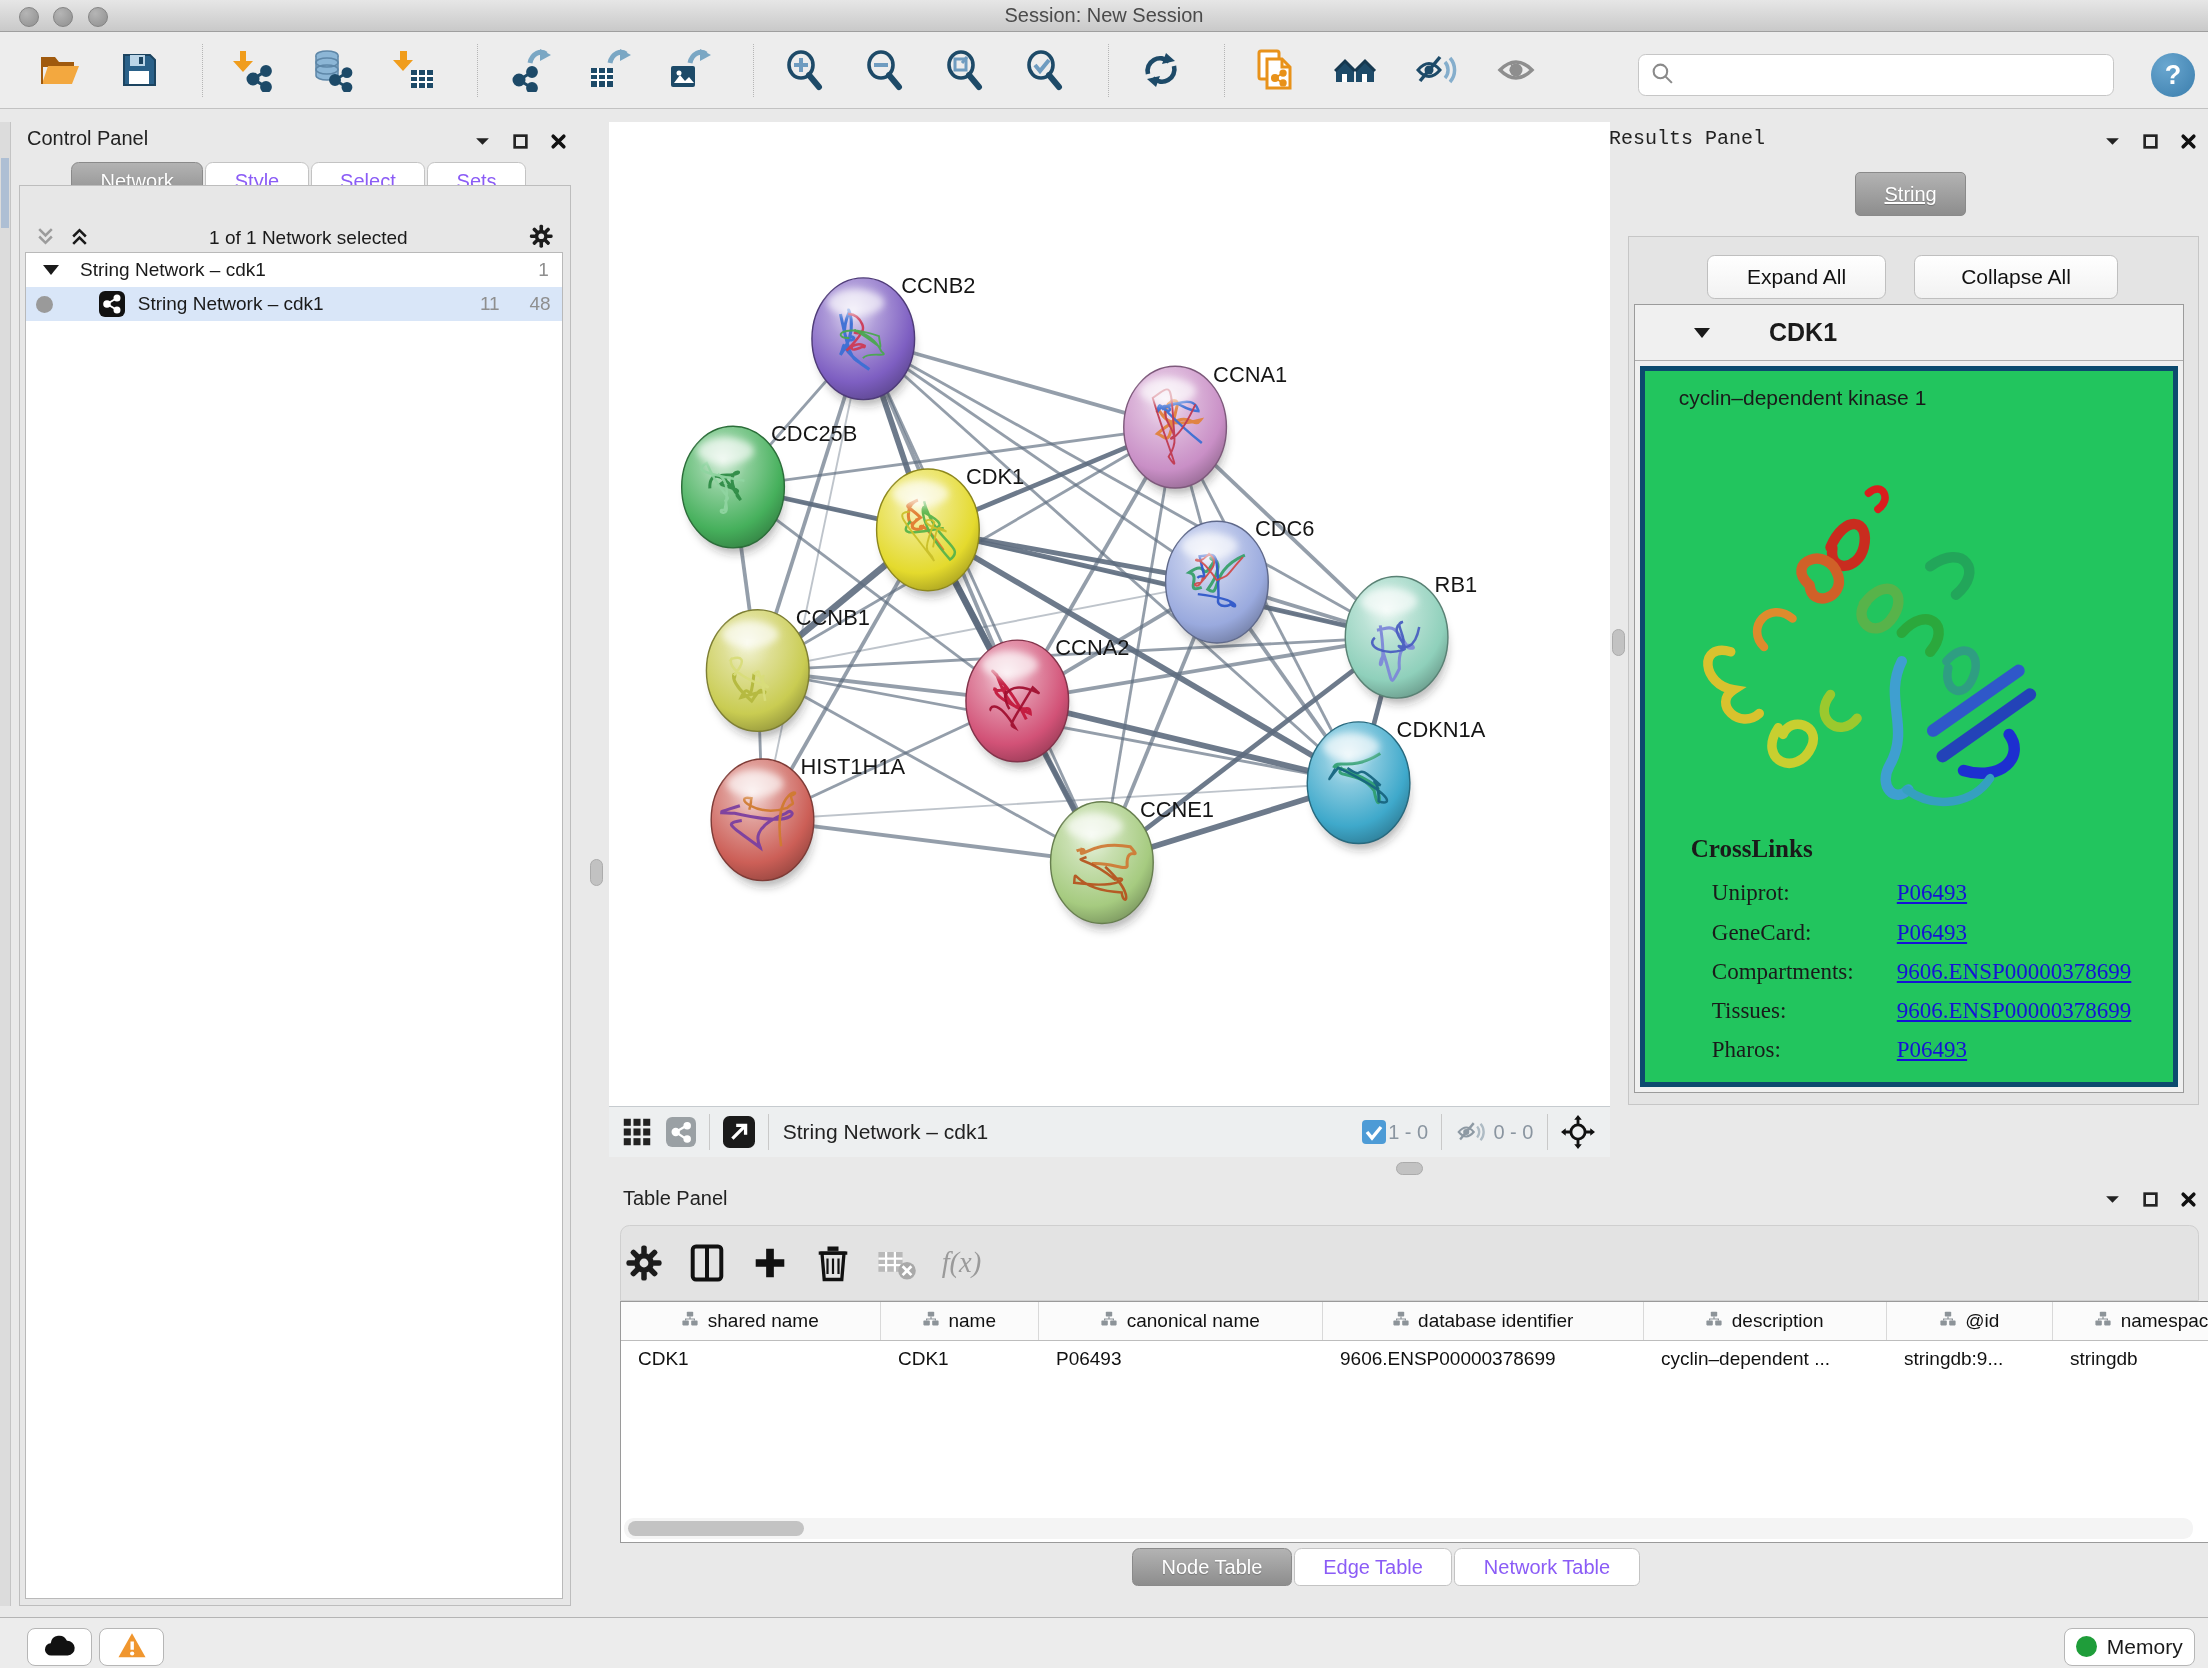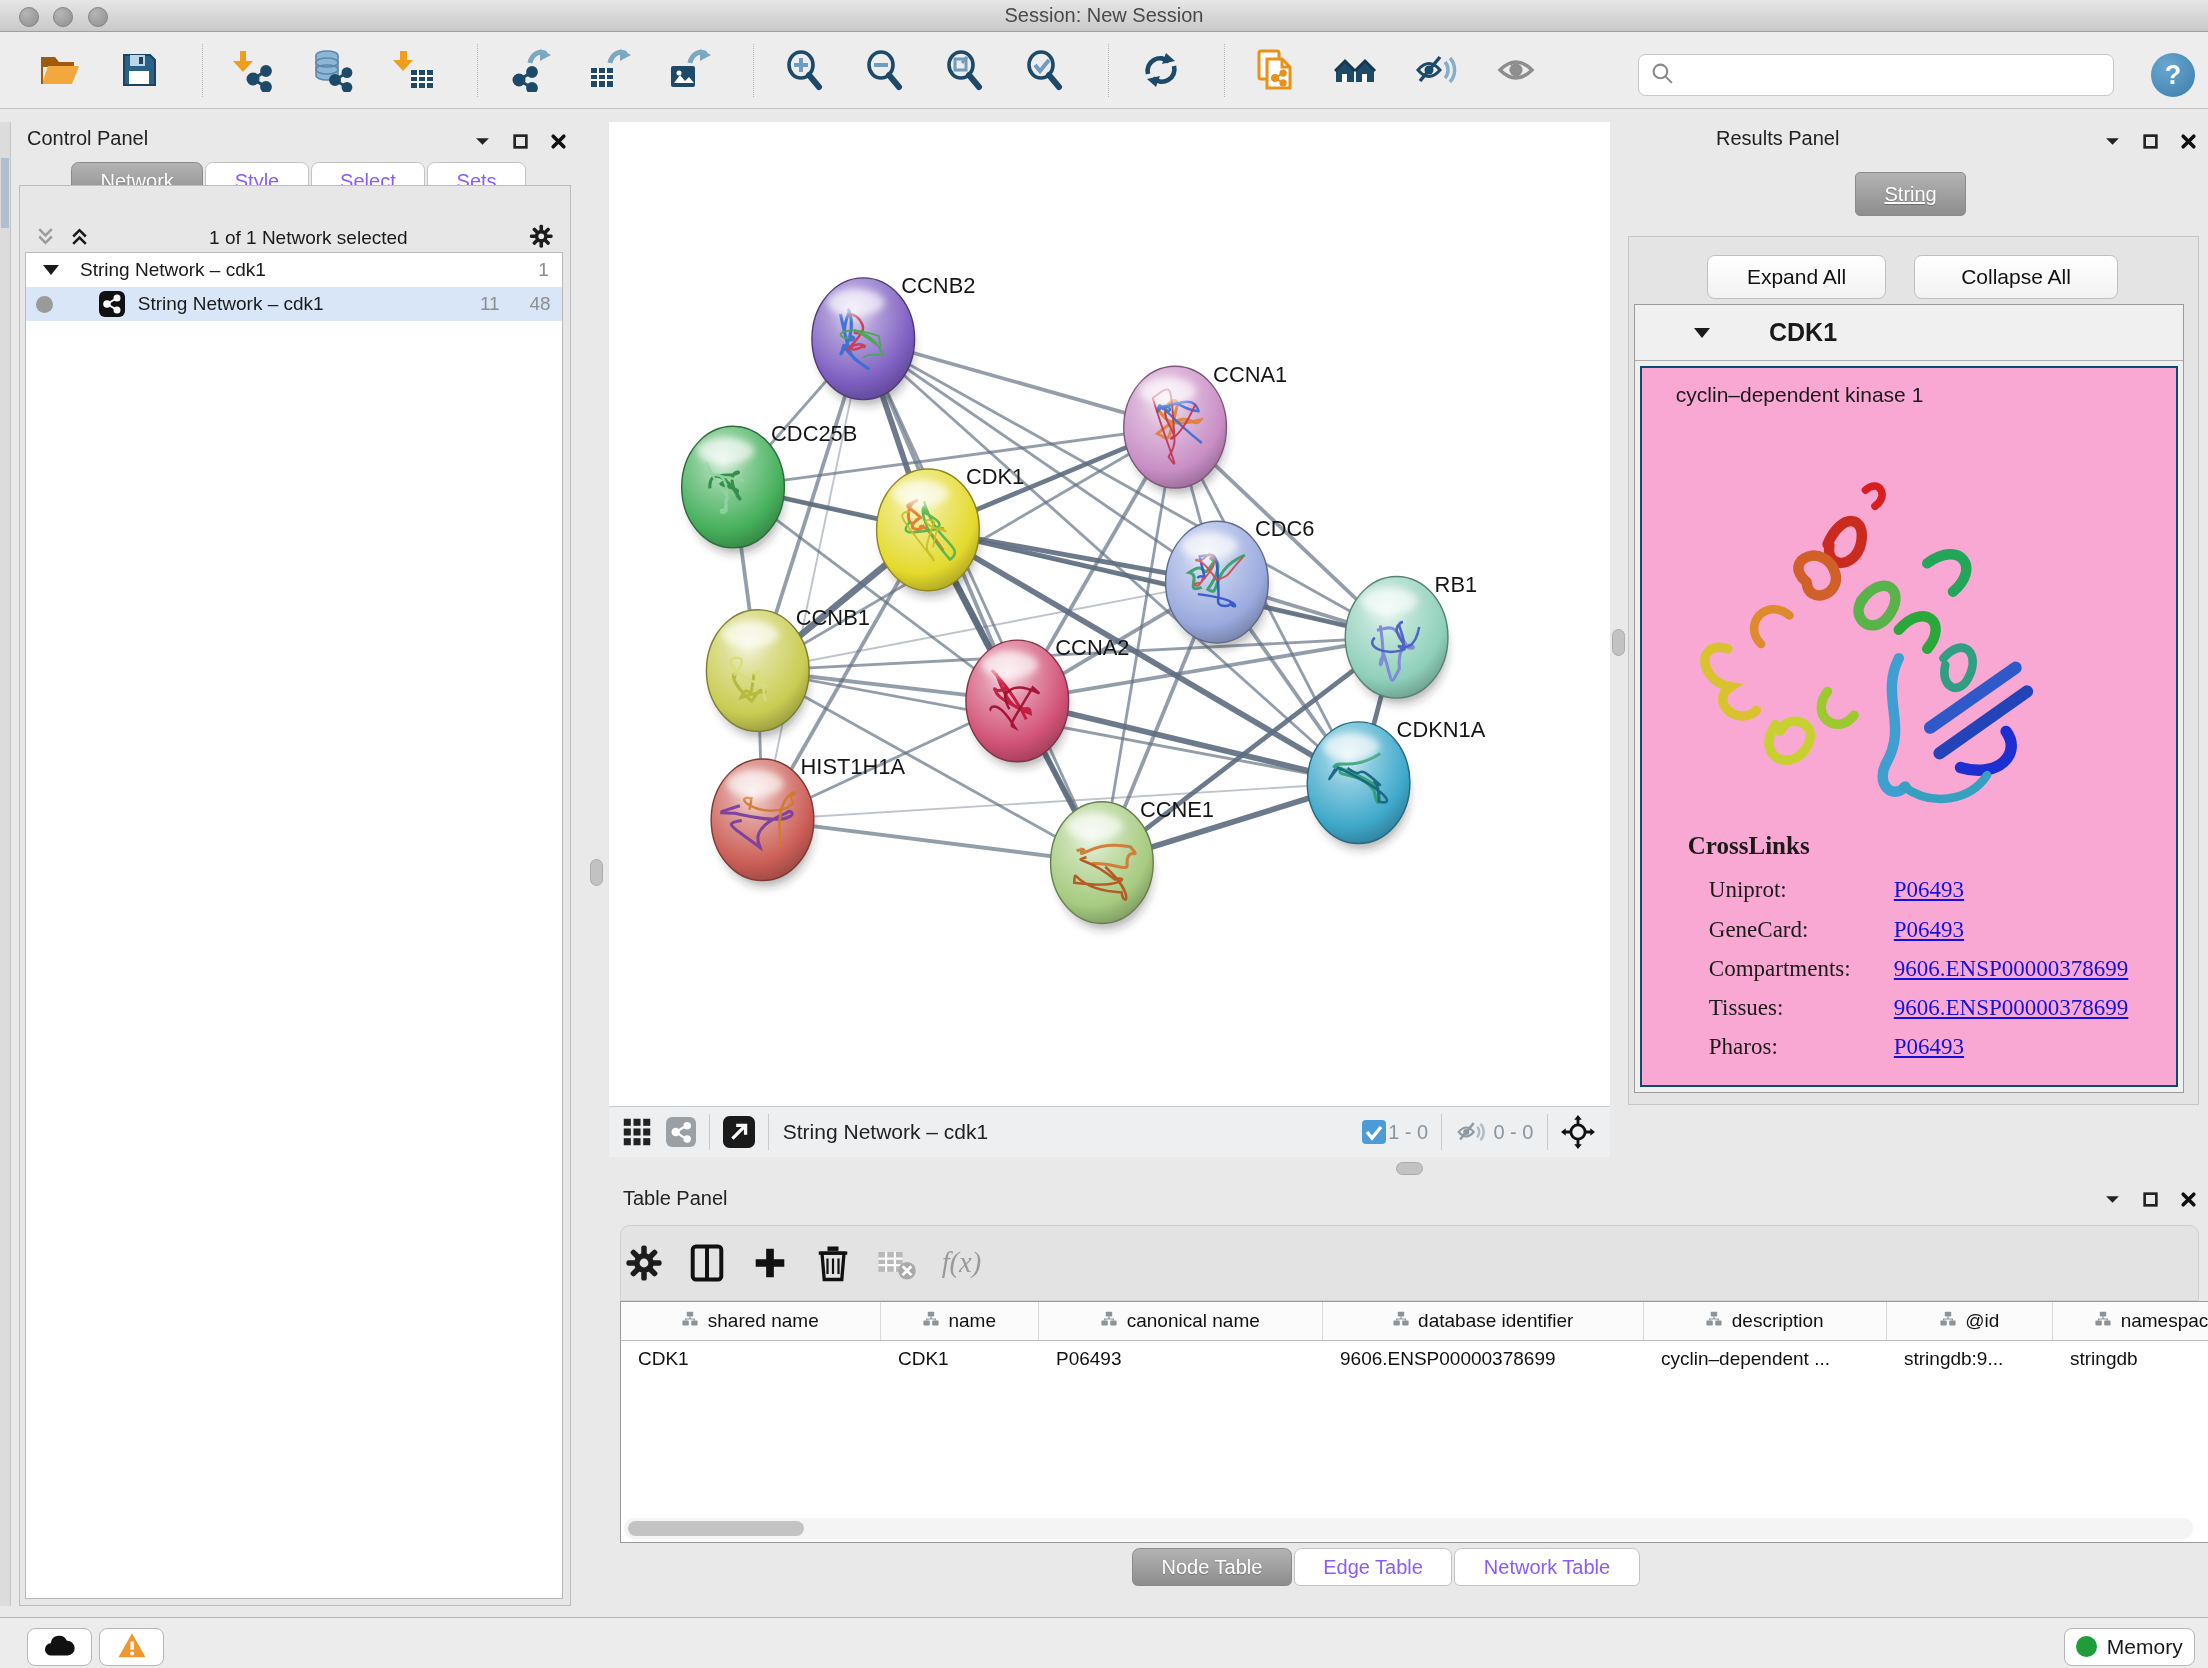--- a/index.html
+++ b/index.html
@@ -53,21 +53,21 @@
     border-top:1px solid #c6cbcf;display:flex;align-items:center;box-sizing:border-box;}
   .nfsep{width:0;height:36px;border-left:1px solid #c9c9c9;margin:0 13.3px;}
   .nfgray{color:#8a95a0;font-size:20px;}
 
   
   .rp-box{position:absolute;left:1628px;top:236px;width:571px;height:869px;background:#e4e4e4;border:1px solid #c6c6c6;box-sizing:border-box;}
   .btn{background:linear-gradient(#ffffff,#f2f2f2);border:1px solid #bfbfbf;border-radius:7.6px;
        font-size:21px;color:#111;display:flex;align-items:center;justify-content:center;font-family:inherit;}
   .rp-card{position:absolute;left:1634px;top:304px;width:550px;height:789px;background:#f0f0f0;border:1px solid #9b9b9b;box-sizing:border-box;}
   .rp-head{height:55px;border-bottom:1px solid #adadad;display:flex;align-items:center;}
-  .rp-body{position:absolute;left:4.8px;top:61px;right:4.8px;bottom:4.8px;background:#f9a8d4;border:2px solid #0c4a6e;}
+  .rp-body{position:absolute;left:4.8px;top:61px;right:4.8px;bottom:4.8px;background:#22c55e;border:5px solid #0c4a6e;}
   .serif{font-family:"Liberation Serif", serif;}
   .xl-row{display:flex;font-size:23px;margin:13.3px 0 13.3px 67px;}
   .xl-label{width:185px;color:#1a1a1a;}
   .xl-row a{color:#1512d6;text-decoration:underline;}
 
   
   .tp-toolbar{position:absolute;left:620px;top:1225px;width:1579px;height:76px;background:#e3e3e3;
       border:1px solid #cfcfcf;border-radius:9.5px 9.5px 0 0;display:flex;align-items:center;box-sizing:border-box;}
   .tp-toolbar .tbtn{margin-right:17px;width:46px;height:46px;}
   .tablebox{position:absolute;left:620px;top:1301px;width:1839px;height:242px;background:#fff;border:1px solid #9a9a9a;box-sizing:border-box;overflow:hidden;}
@@ -688,21 +688,21 @@
             <path d="M18 0l4 5h-8zM18 36l4-5h-8zM0 18l5-4v8zM36 18l-5-4v8z" fill="#111"></path>
           </svg>
         </span>
     </div>
   </div>
 
   <div class="pill" style="left:590px;top:859px;width:10.5px;height:25px;"></div>
   <div class="pill" style="left:1612px;top:629px;width:10.5px;height:25px;"></div>
   <div class="pill" style="left:1396px;top:1162px;width:25px;height:10.5px;"></div>
 
-  <div class="abs" style="left:1716px;top:127px;"><span class="ptitle">Results Panel</span></div>
+  <div class="abs" style="left:1609px;top:127px;font-family:Liberation Mono, monospace;"><span class="ptitle">Results Panel</span></div>
   <div class="abs pctrl" style="left:2104px;top:133px;">
     <span>
         <svg width="17" height="17" viewBox="0 0 16 16">
           <path d="M2 5l6 6 6-6z" fill="#222"></path>
         </svg>
       </span>
     <span>
         <svg width="17" height="17" viewBox="0 0 16 16">
           <rect x="2.5" y="2.5" width="11" height="11" fill="none" stroke="#222" stroke-width="2.5"></rect>
         </svg>

